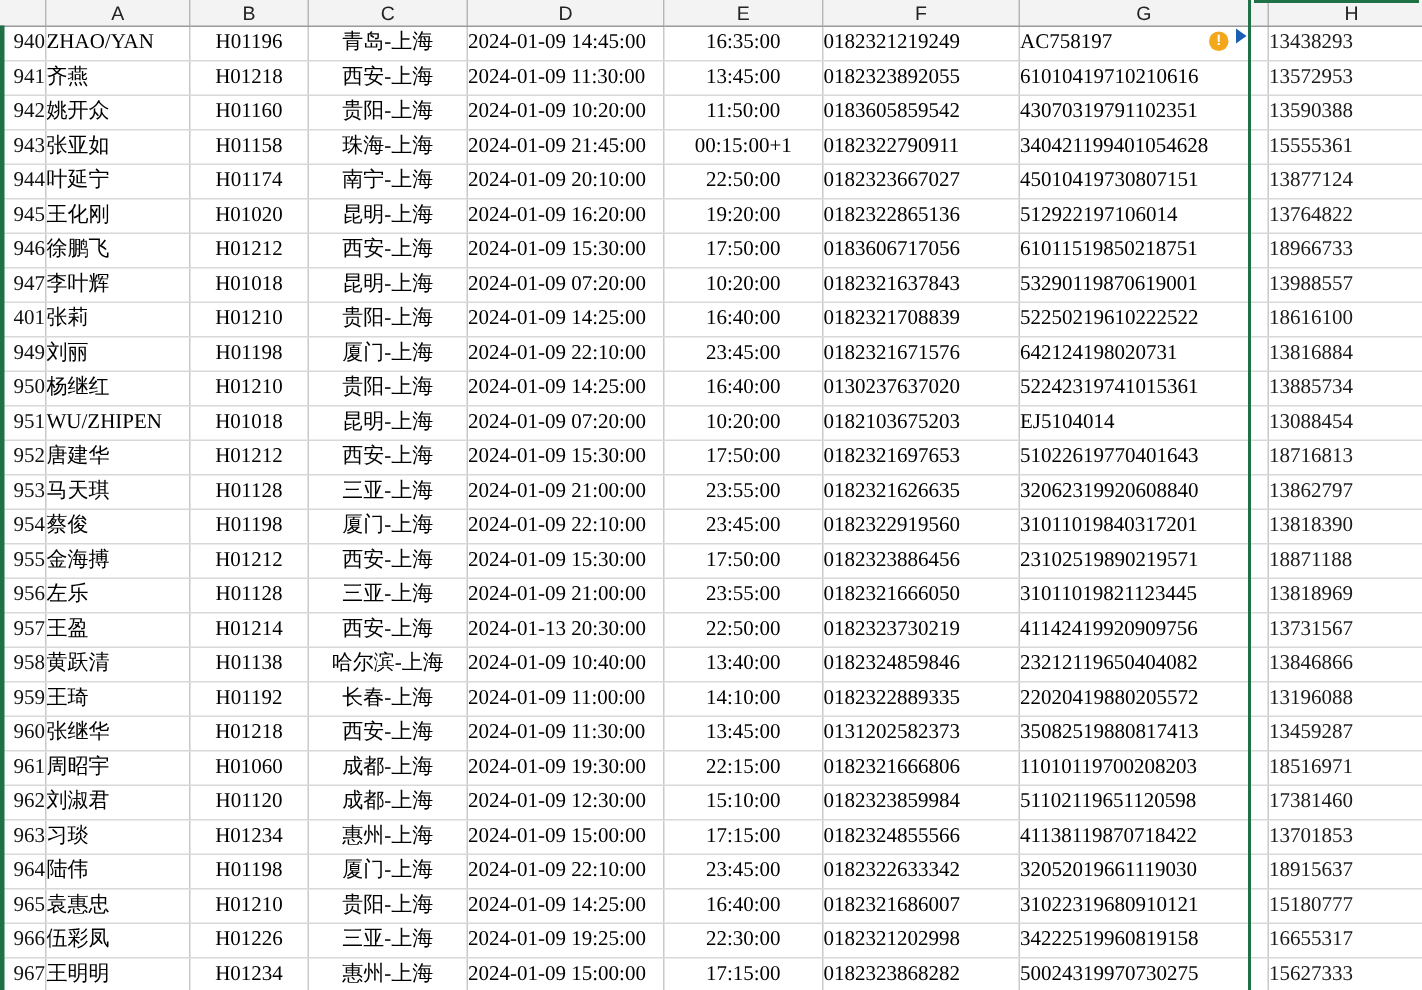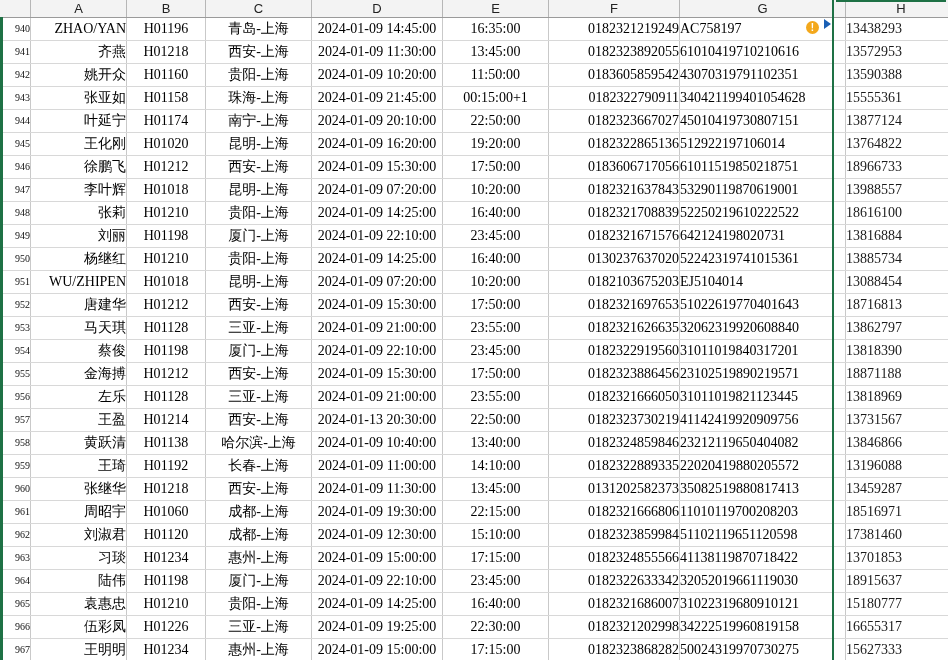--- a/index.html
+++ b/index.html
@@ -47,31 +47,31 @@
     height: 17px;
     line-height: 17px;
     font-family: "Liberation Sans", sans-serif;
   }
   td.rowhdr {
     background: #ffffff;
     border-right: 1px solid #b9b9b9;
     border-bottom: 1px solid #e2e2e2;
     text-align: right;
     padding-right: 2px;
-    font-size: 10px;
+    font-size: 14px;
     color: #111;
     font-weight: bold;
     font-family: "Liberation Serif", serif;
   }
-  .c-a { width: 95px; padding-left: 3px; text-align: right; }
+  .c-a { width: 95px; padding-left: 3px; text-align: left; }
   .c-b { width: 78px; padding-left: 3px; text-align: center; }
   .c-c { width: 105px; padding-left: 5px; text-align: center; }
-  .c-d { width: 130px; padding-left: 5px; text-align: center; }
+  .c-d { width: 130px; padding-left: 5px; text-align: left; }
   .c-e { width: 105px; padding-left: 5px; text-align: center; }
-  .c-f { width: 130px; padding-left: 5px; text-align: right; }
+  .c-f { width: 130px; padding-left: 5px; text-align: left; }
   .c-g { width: 165px; padding-left: 5px; text-align: left; }
   .c-h { width: 110px; padding-left: 3px; text-align: left; }
   .rh { width: 30px; }
 
   
   td.c-h { color: #1a1a1a; }
 
   
   #selection-outline {
     position: absolute;
@@ -225,21 +225,21 @@
           <td class="c-a">李叶辉</td>
           <td class="c-b">H01018</td>
           <td class="c-c">昆明-上海</td>
           <td class="c-d">2024-01-09 07:20:00</td>
           <td class="c-e">10:20:00</td>
           <td class="c-f">0182321637843</td>
           <td class="c-g">53290119870619001</td>
           <td class="c-h">13988557</td>
         </tr>
         <tr>
-          <td class="rowhdr rh">948</td>
+          <td class="rowhdr rh">401</td>
           <td class="c-a">张莉</td>
           <td class="c-b">H01210</td>
           <td class="c-c">贵阳-上海</td>
           <td class="c-d">2024-01-09 14:25:00</td>
           <td class="c-e">16:40:00</td>
           <td class="c-f">0182321708839</td>
           <td class="c-g">52250219610222522</td>
           <td class="c-h">18616100</td>
         </tr>
         <tr>

